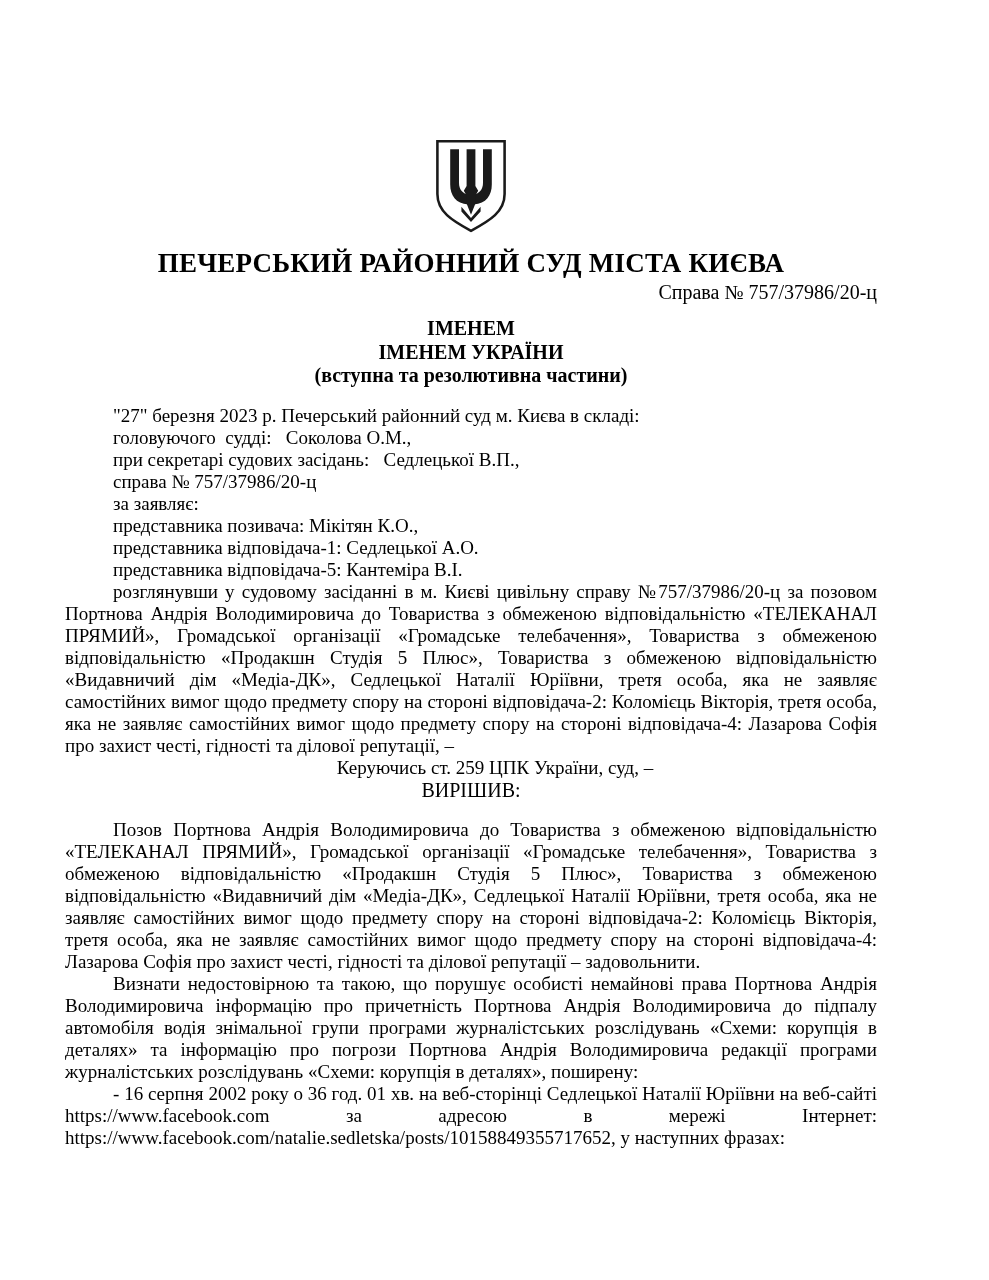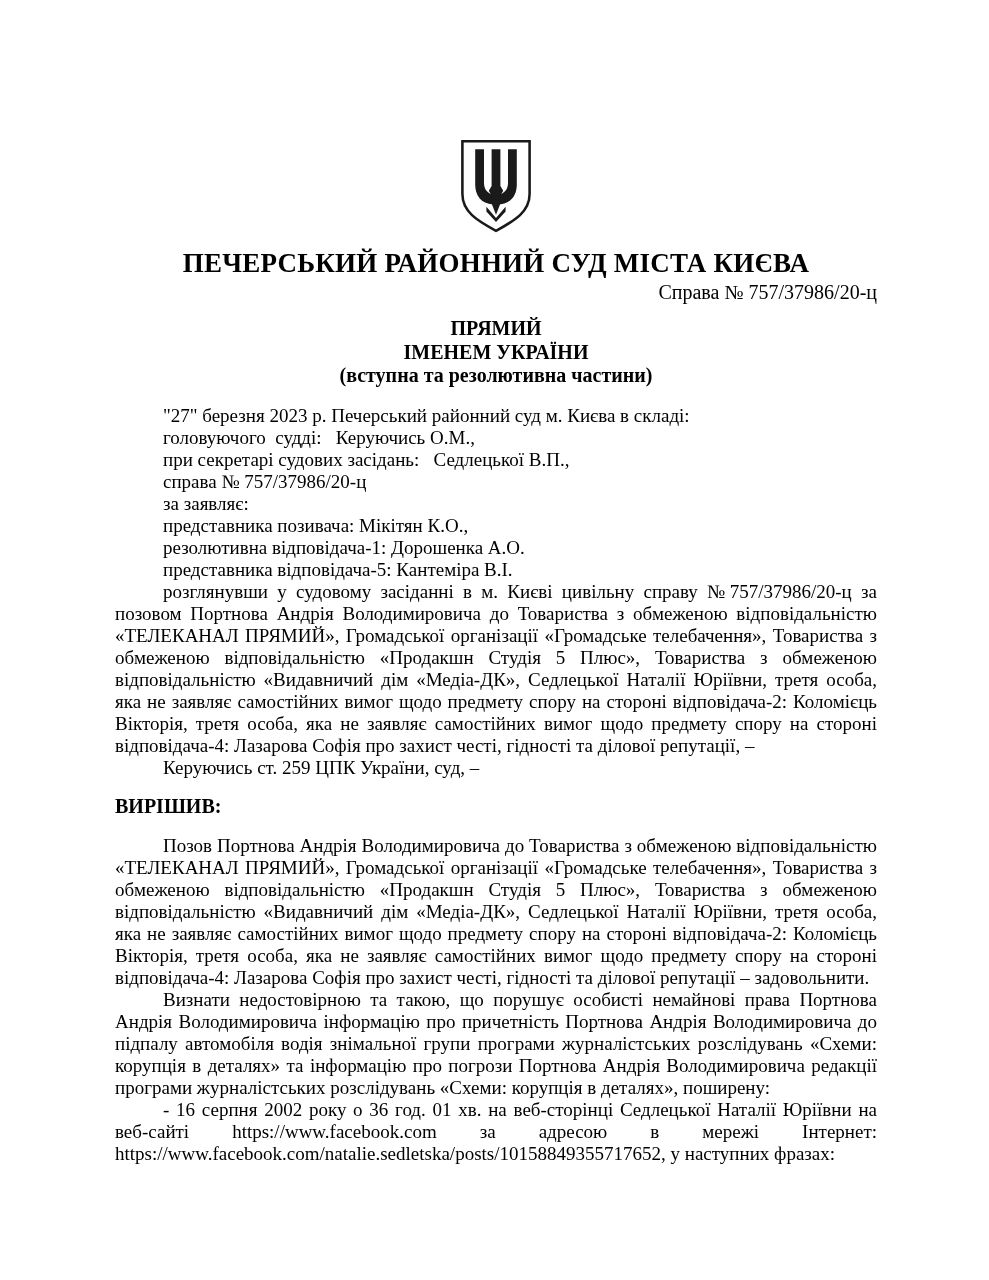--- a/index.html
+++ b/index.html
@@ -9,21 +9,21 @@
   }
   .page {
     position: relative;
     width: 989px;
     height: 1280px;
     margin: 0 auto;
     background: #ffffff;
     color: #000000;
     font-family: "Liberation Serif", "DejaVu Serif", serif;
     box-sizing: border-box;
-    padding: 138px 112px 0 115px;
+    padding: 138px 112px 0 65px;
     overflow: hidden;
   }
   .emblem-wrap {
     text-align: center;
     margin-bottom: 10px;
   }
   .emblem-wrap svg {
     display: inline-block;
     width: 82px;
     height: 96px;
@@ -62,27 +62,28 @@
     white-space: pre-wrap;
   }
   p.para {
     margin: 0;
     text-align: justify;
     text-indent: 48px;
   }
   p.para-noj {
     margin: 0;
     text-indent: 48px;
+    text-align: center;
   }
   .resolved-heading {
-    font-weight: bold;
+    text-align: center;
+    font-weight: normal;
     font-size: 20px;
     line-height: 22px;
     margin-bottom: 18px;
-    margin-top: 16px;
   }
 </style>
 </head>
 <body>
 
 <div class="page">
 
   <div class="emblem-wrap">
     <svg viewBox="0 0 100 120" xmlns="http://www.w3.org/2000/svg">
       <path d="M8 4 H92 V70 C92 92 74 103 50 116 C26 103 8 92 8 70 Z" fill="#ffffff" stroke="#1a1a1a" stroke-width="3.2"></path>
@@ -91,33 +92,33 @@
       <path d="M44.5 14 H55.5 V60 L59 66 L55.5 72 V82 L50 96 L44.5 82 V72 L41 66 L44.5 60 Z" fill="#1a1a1a"></path>
       <path d="M38 86 L50 100 L62 86 L62 92 L50 105 L38 92 Z" fill="#1a1a1a"></path>
     </svg>
   </div>
 
   <h1 class="court-title">ПЕЧЕРСЬКИЙ РАЙОННИЙ СУД МІСТА КИЄВА</h1>
 
   <div class="case-number">Справа № 757/37986/20-ц</div>
 
   <div class="decision-heading">
-    <div>ПРЯМИЙ</div>
+    <div>ІМЕНЕМ</div>
     <div>ІМЕНЕМ УКРАЇНИ</div>
     <div>(вступна та резолютивна частини)</div>
   </div>
 
   <div class="intro-block body-text">
     <div class="intro-line">"27" березня 2023 р. Печерський районний суд м. Києва в складі:</div>
-    <div class="intro-line">головуючого  судді:   Керуючись О.М.,</div>
+    <div class="intro-line">головуючого  судді:   Соколова О.М.,</div>
     <div class="intro-line">при секретарі судових засідань:   Седлецької В.П.,</div>
     <div class="intro-line">справа № 757/37986/20-ц</div>
     <div class="intro-line">за заявляє:</div>
     <div class="intro-line">представника позивача: Мікітян К.О.,</div>
-    <div class="intro-line">резолютивна відповідача-1: Дорошенка А.О.</div>
+    <div class="intro-line">представника відповідача-1: Седлецької А.О.</div>
     <div class="intro-line">представника відповідача-5: Кантеміра В.І.</div>
   </div>
 
   <p class="para body-text">розглянувши у судовому засіданні в м. Києві цивільну справу №757/37986/20-ц за позовом Портнова Андрія Володимировича до Товариства з обмеженою відповідальністю «ТЕЛЕКАНАЛ ПРЯМИЙ», Громадської організації «Громадське телебачення», Товариства з обмеженою відповідальністю «Продакшн Студія 5 Плюс», Товариства з обмеженою відповідальністю «Видавничий дім «Медіа-ДК», Седлецької Наталії Юріївни, третя особа, яка не заявляє самостійних вимог щодо предмету спору на стороні відповідача-2: Коломієць Вікторія, третя особа, яка не заявляє самостійних вимог щодо предмету спору на стороні відповідача-4: Лазарова Софія про захист честі, гідності та ділової репутації,  –</p>
 
   <p class="para-noj body-text">Керуючись ст. 259 ЦПК України, суд, –</p>
 
   <div class="resolved-heading">ВИРІШИВ:</div>
 
   <p class="para body-text">Позов Портнова Андрія Володимировича до Товариства з обмеженою відповідальністю «ТЕЛЕКАНАЛ ПРЯМИЙ», Громадської організації «Громадське телебачення», Товариства з обмеженою відповідальністю «Продакшн Студія 5 Плюс», Товариства з обмеженою відповідальністю «Видавничий дім «Медіа-ДК», Седлецької Наталії Юріївни, третя особа, яка не заявляє самостійних вимог щодо предмету спору на стороні відповідача-2: Коломієць Вікторія, третя особа, яка не заявляє самостійних вимог щодо предмету спору на стороні відповідача-4: Лазарова Софія про захист честі, гідності та ділової репутації – задовольнити.</p>

